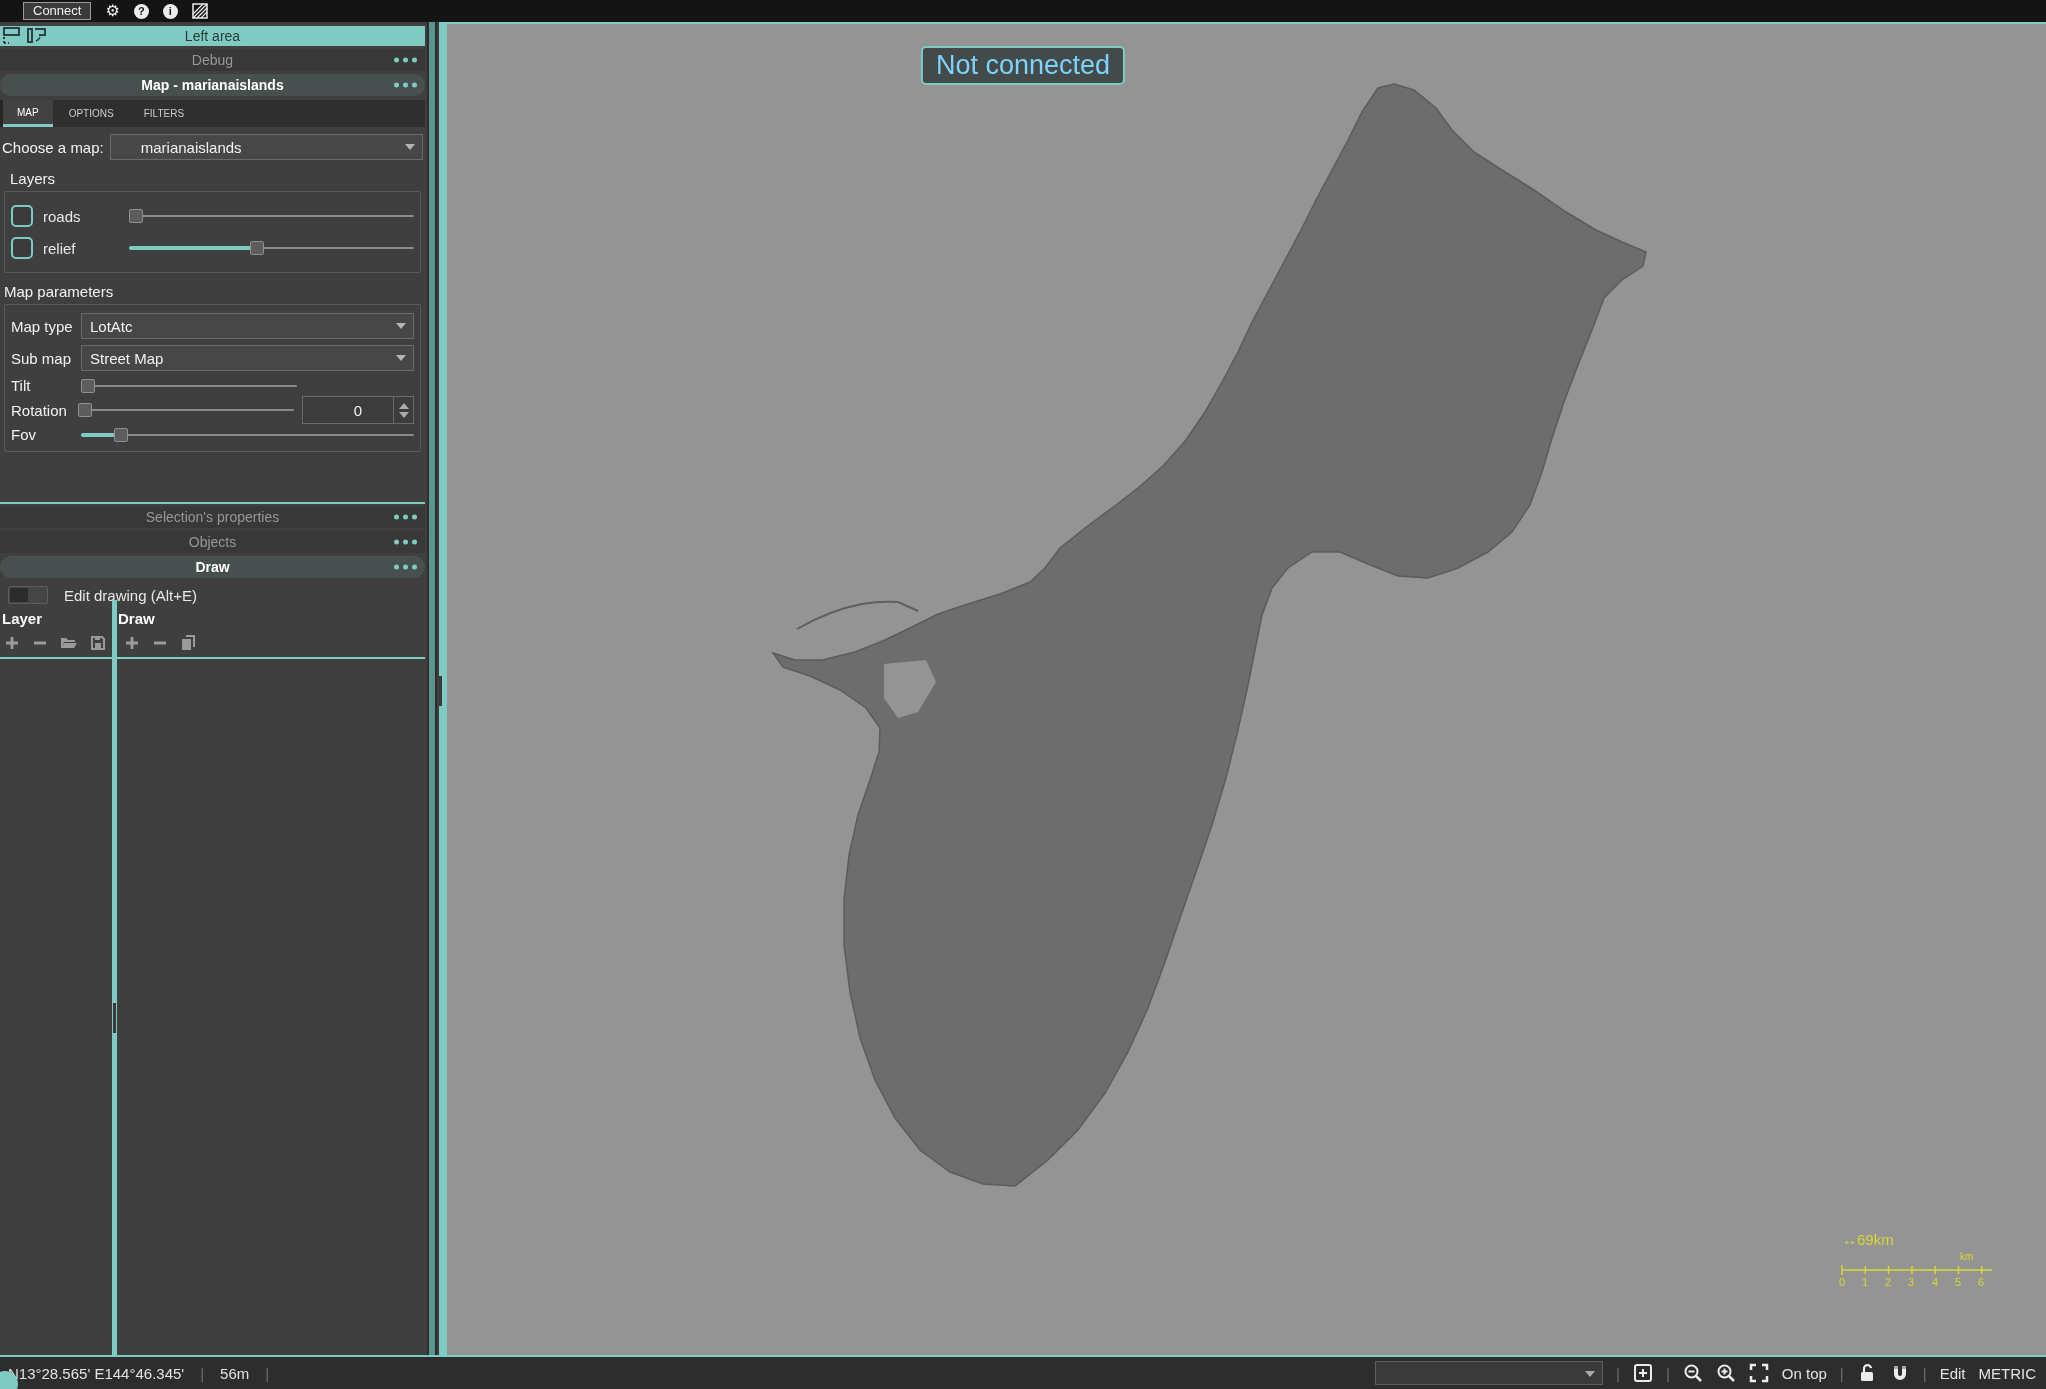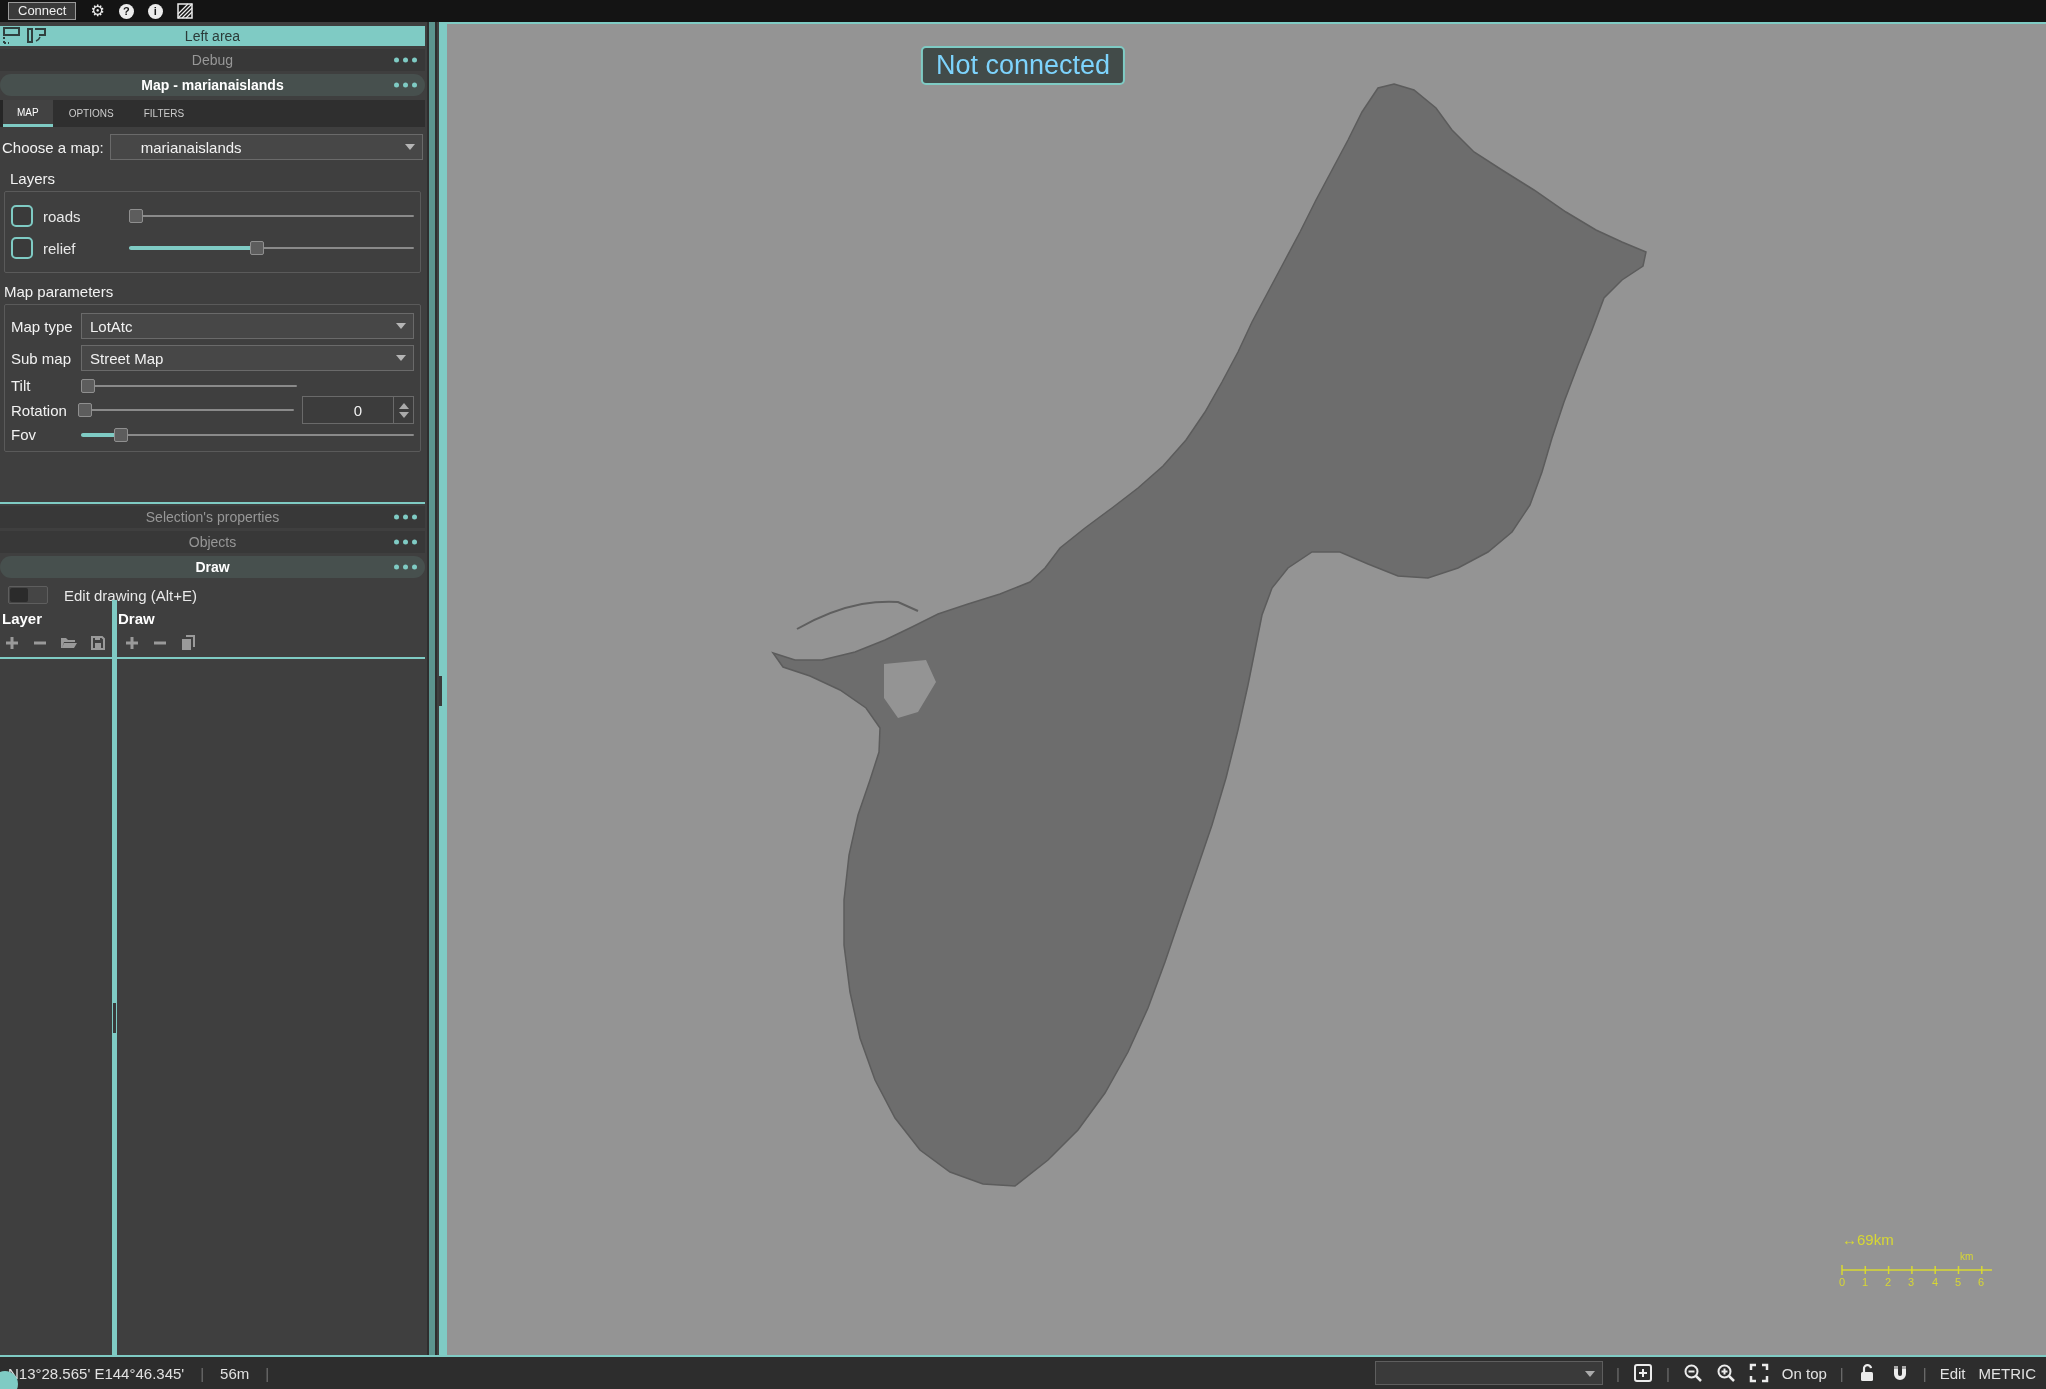--- a/index.html
+++ b/index.html
@@ -2,21 +2,21 @@
 <html><head>
 <meta charset="utf-8">
 <style>
   * { margin:0; padding:0; box-sizing:border-box; }
   html,body { width:2046px; height:1389px; overflow:hidden; background:#3f3f3f;
               font-family:"Liberation Sans", sans-serif; }
   .app { position:absolute; inset:0; }
 
   
   .topbar { position:absolute; left:0; top:0; width:100%; height:22px; background:#141414;
-            display:flex; align-items:center; gap:14px; padding-left:8px; z-index:30; }
+            display:flex; align-items:center; gap:14px; padding-left:23px; z-index:30; }
   .connect-btn { height:18px; padding:0 9px; background:#3a3a3a; border:1px solid #9a9a9a;
                  color:#f0f0f0; font-size:13px; line-height:16px; cursor:pointer; }
   .tb-ico { color:#ececec; font-size:16px; line-height:16px; display:flex; align-items:center; }
   .circle-ico { width:15px; height:15px; border-radius:50%; background:#ececec; color:#1a1a1a;
                 font-size:11px; font-weight:bold; display:flex; align-items:center; justify-content:center; }
 
   
   .left-panel { position:absolute; left:0; top:22px; width:447px; bottom:34px; background:#3f3f3f; z-index:20; }
   .panel-content { position:absolute; left:0; top:0; width:425px; bottom:0; overflow:hidden; color:#e8e8e8; }
   .vscrollbar { position:absolute; right:10px; top:0; bottom:0; width:10px; background:#5c948e;

